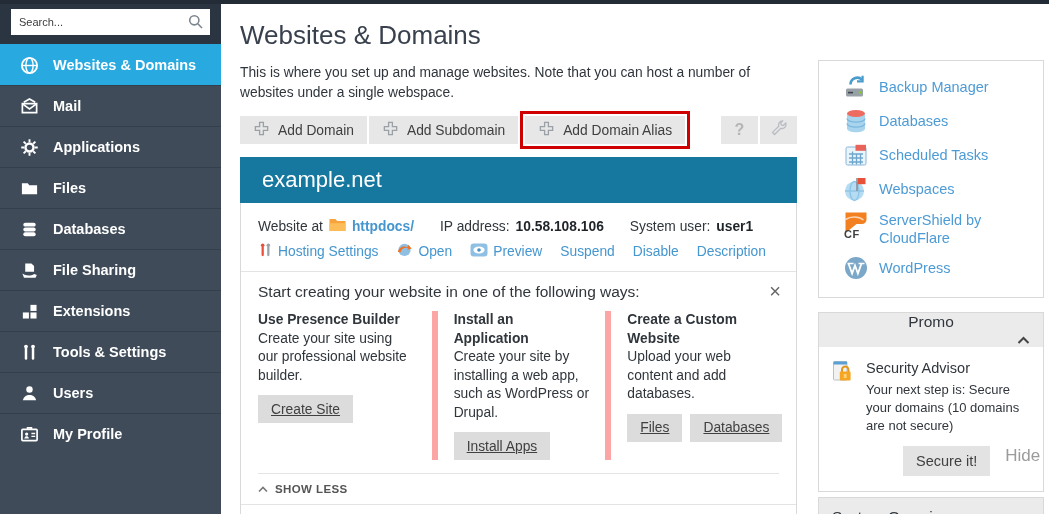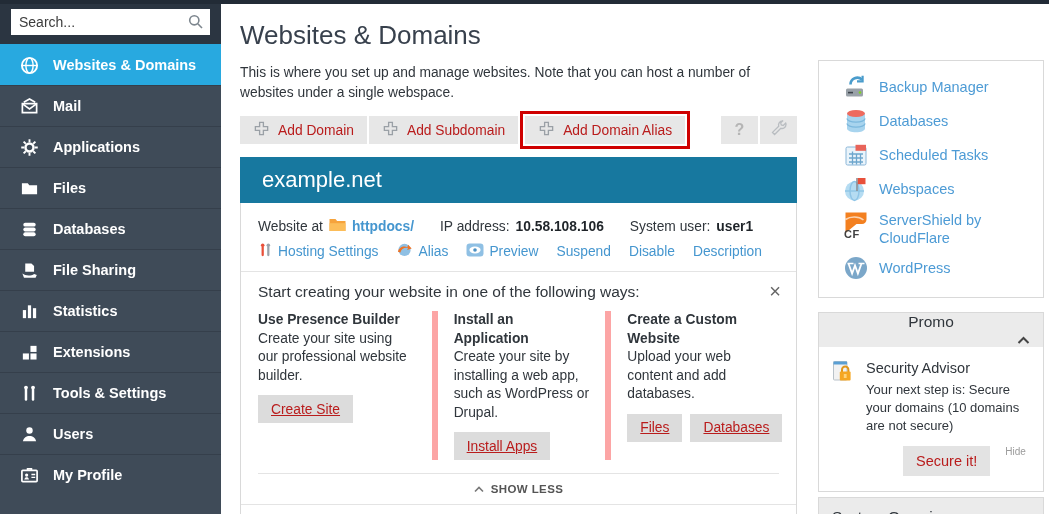--- a/index.html
+++ b/index.html
@@ -6,35 +6,35 @@
   html,body { background:#fff; }
   body { font-family:"Liberation Sans", sans-serif; }
   .page { position:relative; width:1049px; height:514px; background:#fff; overflow:hidden; }
 
   .top-strip { position:absolute; left:0; top:0; width:1049px; height:4px; background:#222b36; z-index:5; }
 
   
   .sidebar { position:absolute; left:0; top:0; width:221px; height:514px; background:#3f4b58; }
   .search-area { height:44px; background:#2b3541; padding:9px 11px; position:relative; }
   .search-area input { width:100%; height:26px; border:0; outline:none; padding:0 28px 0 8px;
-    font-family:"Liberation Sans",sans-serif; font-size:14px; color:#c2410c; }
+    font-family:"Liberation Sans",sans-serif; font-size:11px; color:#c2410c; }
   .search-area input::placeholder { color:#3c3c3c; opacity:1; }
   .search-icon { position:absolute; right:17px; top:14px; cursor:pointer; }
   .nav-item { height:41px; display:flex; align-items:center; padding-left:20px; gap:14px;
     border-top:1px solid #353f4b; color:#fff; font-size:14.5px; font-weight:700; cursor:pointer; }
   .nav-item.active { background:#28a9e0; border-top-color:#28a9e0; }
   .nav-icon { width:19px; height:19px; display:flex; align-items:center; justify-content:center; flex:0 0 19px; }
 
   
   .main { position:absolute; left:240px; top:4px; width:557px; }
   h1.page-title { margin-top:16px; font-size:26px; font-weight:400; color:#38414d; }
   .page-desc { margin-top:12px; font-size:13.8px; line-height:20px; color:#30363c; width:540px; }
 
   .toolbar { margin-top:10px; display:flex; align-items:center; height:34px; }
-  .btn { background:#e7e7e7; border:0; height:28px; padding:0 13px; font-size:13.8px; color:#b91c1c;
+  .btn { background:#e7e7e7; border:0; height:28px; padding:0 13px; font-size:13.8px; color:#404040;
     display:inline-flex; align-items:center; gap:8px; cursor:pointer; font-family:"Liberation Sans",sans-serif; white-space:nowrap; }
   .toolbar .btn + .btn, .toolbar .btn + .red-wrap { margin-left:2px; }
   .red-wrap { border:3px solid #cf0000; padding:2px; margin-left:2px; display:inline-flex; }
   .help-group { margin-left:auto; display:flex; gap:2px; }
   .icon-btn { width:37px; height:28px; background:#e7e7e7; display:flex; align-items:center;
     justify-content:center; cursor:pointer; color:#b5b5b5; font-size:16px; font-weight:700; }
 
   .domain-card { margin-top:10px; border:1px solid #d9d9d9; background:#fff; }
   .banner { height:46px; background:#17789f; color:#fff; font-size:22px; display:flex;
     align-items:center; padding-left:22px; margin:-1px -1px 0 -1px; }
@@ -51,21 +51,21 @@
 
   .gs-panel { position:relative; }
   .gs-head { padding-top:11px; font-size:15.5px; color:#30363c; }
   .gs-close { position:absolute; right:-2px; top:9px; font-size:20px; color:#666; cursor:pointer; line-height:20px; }
   .gs-cols { display:flex; margin-top:10px; }
   .gs-col { width:33.33%; padding-right:16px; font-size:13.8px; color:#30363c; line-height:18.5px; }
   .gs-col + .gs-col { border-left:6px solid #fca5a5; padding-left:16px; }
   .gs-col .col-title { font-weight:700; }
   .gs-btn { background:#dcdcdc; margin-top:10px;text-decoration:underline; }
   .btn-row { display:flex; gap:8px; }
-  .show-less { height:30px; display:flex; align-items:center; justify-content:center; gap:7px;
+  .show-less { height:30px; display:flex; align-items:center; gap:7px;
     font-size:11.5px; font-weight:700; letter-spacing:.4px; color:#555; cursor:pointer; }
   .quick-links { display:flex; padding-top:9px; }
   .ql-item { display:flex; align-items:center; gap:9px; font-size:14.5px; cursor:pointer; }
   .ql-item:nth-child(1) { width:212px; }
   .ql-item:nth-child(2) { width:160px; }
 
   
   .rightcol { position:absolute; left:818px; top:60px; width:226px; height:454px; }
   .tools-box { position:absolute; top:0; left:0; right:0; height:238px; border:1px solid #d9d9d9; padding:13px 0 0 24px; }
   .tool-item { display:flex; align-items:flex-start; gap:10px; margin-bottom:8px; font-size:14.5px; cursor:pointer; }
@@ -75,21 +75,21 @@
 
   .promo-box { position:absolute; top:252px; left:0; right:0; border:1px solid #d9d9d9; background:#fff; }
   .box-head { height:34px; background:#ebebeb; display:flex; align-items:center; padding:0 13px;
     font-size:15.5px; color:#30363c; cursor:pointer;flex-direction:column; }
   .box-head .chev { margin-left:auto; }
   .promo-body { padding:13px 12px 15px 12px; display:flex; gap:9px; }
   .promo-title { font-size:14.5px; color:#30363c; margin-bottom:5px; }
   .promo-text { font-size:13px; line-height:18px; color:#30363c; width:172px; }
   .promo-actions { margin-top:11px; display:flex; align-items:flex-start; gap:15px;padding-left:37px; }
   .promo-actions .btn { background:#e3e3e3; height:30px; font-size:14.5px; }
-  .hide-link { color:#9b9b9b; font-size:10px; cursor:pointer; }
+  .hide-link { color:#9b9b9b; font-size:17px; cursor:pointer; }
 
   .partial-box { position:absolute; top:437px; left:0; right:0; height:90px; border:1px solid #d9d9d9; }
   .partial-box .box-head { height:46px; align-items:flex-start; padding-top:10px; }
 
   .cf-wrap { position:relative; width:26px; height:26px; }
   .cf-mono { position:absolute; left:1px; bottom:-1px; font-size:11px; font-weight:700; color:#404041; letter-spacing:.5px; }
 </style>
 </head>
 <body>
 
@@ -157,30 +157,20 @@
         <span>Databases</span>
       </div>
       <div class="nav-item">
         <span class="nav-icon">
           <svg width="19" height="19" viewBox="0 0 20 20" fill="#fff">
               <path d="M5.5 2.5h6.5l2.8 2.8v6H5.5z"></path>
               <path d="M2.5 13.2c3.2 2.7 9.3 2.7 12.4.4l2.8 1.1-1.3 3H4.2z"></path>
             </svg>
         </span>
         <span>File Sharing</span>
-      </div>
-      <div class="nav-item">
-        <span class="nav-icon">
-          <svg width="19" height="19" viewBox="0 0 20 20" fill="#fff">
-              <rect x="3" y="8.5" width="3.4" height="8.5"></rect>
-              <rect x="8.3" y="3.5" width="3.4" height="13.5"></rect>
-              <rect x="13.6" y="6.5" width="3.4" height="10.5"></rect>
-            </svg>
-        </span>
-        <span>Statistics</span>
       </div>
       <div class="nav-item">
         <span class="nav-icon">
           <svg width="19" height="19" viewBox="0 0 20 20" fill="#fff">
               <rect x="3" y="11" width="6.4" height="6.4"></rect>
               <rect x="11" y="11" width="6.4" height="6.4"></rect>
               <rect x="11" y="3" width="6.4" height="6.4"></rect>
             </svg>
         </span>
         <span>Extensions</span>
@@ -290,21 +280,21 @@
                   <circle cx="11" cy="3" r="1.9" fill="#9aa3ab"></circle>
                   <rect x="9.8" y="3.6" width="2.4" height="11" rx="1.2" fill="#9aa3ab"></rect>
                 </svg></span>
             <span>Hosting Settings</span>
           </a>
           <a class="link with-ico">
             <span><svg width="17" height="17" viewBox="0 0 18 18">
                   <circle cx="9" cy="9.5" r="6.5" fill="#8fc0e4"></circle>
                   <path d="M2 11.5C3 6.5 8 4.5 12 6.5l.9-2.4L16.6 8l-4.8 1.6.9-2.3C9.2 6.3 5.4 8.2 4.7 12.3z" fill="#ee7326"></path>
                 </svg></span>
-            <span>Alias</span>
+            <span>Open</span>
           </a>
           <a class="link with-ico">
             <span><svg width="18" height="14" viewBox="0 0 18 14">
                   <rect x=".5" y=".5" width="17" height="13" rx="3.2" fill="#8fc0e4"></rect>
                   <ellipse cx="9" cy="7" rx="5.6" ry="3.4" fill="#fff"></ellipse>
                   <circle cx="9" cy="7" r="1.8" fill="#4a90c2"></circle>
                 </svg></span>
             <span>Preview</span>
           </a>
           <a class="link">Suspend</a>

